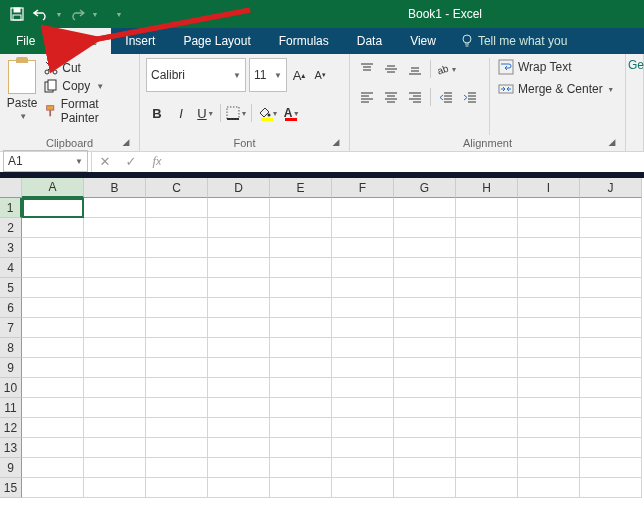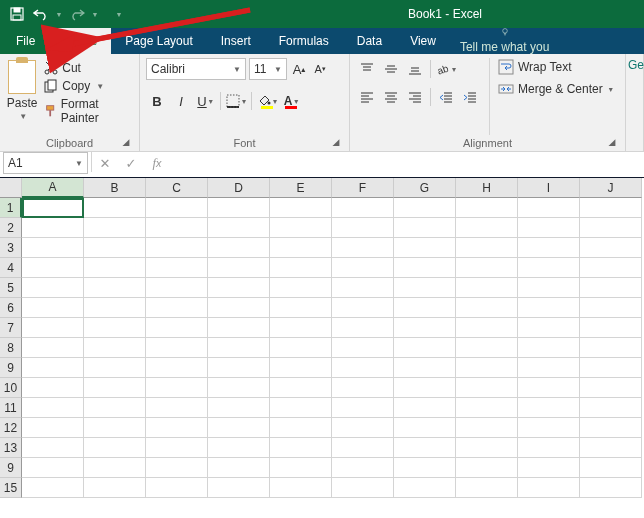--- a/index.html
+++ b/index.html
@@ -11,61 +11,61 @@
   .qat .qbtn { width: 22px; height: 22px; display: flex; align-items: center; justify-content: center; color: #fff; font-size: 12px; cursor: pointer; }
   .qbtn svg { stroke: #fff; }
   .dim { opacity: 0.5; }
   .titlebar .title { position: absolute; left: 50%; transform: translateX(-20%); color: #fff; font-size: 12px; white-space: nowrap; width: 200px; text-align: right; }
 
   
   .tabs { background: #0c4a6e; height: 26px; display: flex; align-items: stretch; }
   .tab { color: #fff; padding: 0 14px; display: flex; align-items: center; font-size: 12px; cursor: pointer; }
   .tab.file { background: #0c6b3d; padding: 0 16px; }
   .tab.active { background: #f1f1f1; color: #217346; }
-  .tell { display: flex; align-items: center; color: #cfe6d8; font-size: 12px; gap: 4px; padding-left: 10px; flex-direction: column; }
+  .tell { display: flex; align-items: center; color: #cfe6d8; font-size: 12px; gap: 4px; padding-left: 10px; }
   .bulb { width:14px; height:14px; }
   
   
   .ribbon { background: #f1f1f1; border-bottom: 1px solid #d4d4d4; height: 98px; display: flex; }
   .group { border-right: 1px solid #d4d4d4; padding: 4px 6px 2px 6px; display: flex; flex-direction: column; justify-content: space-between; }
   .group-label { text-align: center; color: #666; font-size: 11px; padding-top: 2px; position: relative; }
   .group-label .launcher { position: absolute; right: 0; bottom: 0; width: 14px; height: 14px; display:flex; align-items:center; justify-content:center; font-size: 9px; color: #666; }
   .group-body { flex: 1; display: flex; gap: 4px; }
 
   
   .paste-big { width: 36px; display: flex; flex-direction: column; align-items: center; justify-content: flex-start; gap: 2px; cursor: pointer; }
   .paste-icon { width: 28px; height: 34px; background: #fff; border: 1px solid #d9b36c; position: relative; margin-top: 2px; }
   .paste-icon::before { content:""; position:absolute; top:-4px; left:7px; width:12px; height:6px; background:#d9b36c; border-radius:2px 2px 0 0; }
   .cut-row, .copy-row, .fp-row { display:flex; align-items:center; gap:4px; padding: 1px 2px; cursor:pointer; font-size:12px; color:#333; }
   .cut-row svg, .copy-row svg, .fp-row svg { width:14px; height:14px; }
   .drop-caret { font-size: 8px; color:#666; padding-left:2px; }
 
   
   .font-top { display:flex; gap:3px; align-items:center; margin-bottom:6px; }
-  .font-select { background:#fff; border:1px solid #c0c0c0; height:22px; display:flex; align-items:center; padding:0 4px; font-size:12px; }
+  .font-select { background:#fff; border:1px solid #c0c0c0; height:34px; display:flex; align-items:center; padding:0 4px; font-size:12px; }
   .font-select.name { width: 100px; justify-content:space-between; }
   .font-select.size { width: 38px; justify-content:space-between; }
   .aa { width:18px; height:18px; display:flex; align-items:center; justify-content:center; border:1px solid transparent; cursor:pointer; }
   .font-bot { display:flex; gap:2px; align-items:center; }
   .fbtn { width:22px; height:22px; display:flex; align-items:center; justify-content:center; border:1px solid transparent; cursor:pointer; font-size:13px; }
   .sep { width:1px; height:18px; background:#ccc; margin: 0 2px;}
   .colorbox { position: relative;}
   .colorbox .underline-bar { position:absolute; bottom:2px; left:4px; width: 12px; height:3px;}
   .fill-red { background:#ff0000;}
   .fill-yellow { background:#ffff00;}
 
   
   .align-top, .align-bot { display:flex; gap:2px; align-items:center; }
   .align-top { margin-bottom: 6px; }
   .wrap-merge { display:flex; flex-direction:column; gap:4px; padding-left:6px; border-left:1px solid #d4d4d4; margin-left:4px;}
   .wrap-btn, .merge-btn { display:flex; align-items:center; gap:4px; font-size:12px; cursor:pointer; padding:1px 2px;}
   .mini-icon { width:16px; height:16px; }
 
   
-  .fbar { height: 26px; border-bottom: 1px solid #0f172a; display:flex; align-items:flex-start; background:#fff; }
+  .fbar { height: 26px; border-bottom: 6px solid #0f172a; display:flex; align-items:flex-end; background:#fff; }
   .namebox { width: 85px; height: 22px; border:1px solid #c0c0c0; margin: 0 3px; display:flex; align-items:center; justify-content:space-between; padding: 0 4px; font-size:12px; }
   .fbar-btn { width:26px; height:22px; display:flex; align-items:center; justify-content:center; color:#999; font-size:13px; }
   .fbar-sep { width:1px; height:20px; background:#d4d4d4; }
   .fx { font-style: italic; font-family: "Times New Roman", serif; }
   .formula-input { flex:1; height:22px; padding: 0 4px; font-size:12px; }
 
   
   .grid { display:grid; grid-template-columns: 22px repeat(10, 62px); grid-auto-rows: 20px; }
   .corner { background:#e6e6e6; border-right:1px solid #ccc; border-bottom:1px solid #999; }
   .colh { background:#e6e6e6; border-right:1px solid #ccc; border-bottom:1px solid #999; display:flex; align-items:center; justify-content:center; font-size:12px; color:#333; cursor:pointer; }
@@ -103,22 +103,22 @@
     </div>
     <div class="qbtn dim" style="width:10px;font-size:7px;">▼</div>
     <div class="qbtn dim" style="font-size:7px; padding-left:12px;">▼</div>
   </div>
   <div class="title">Book1 - Excel</div>
 </div>
 
 <div class="tabs">
   <div class="tab file">File</div>
   <div class="tab active">Home</div>
+  <div class="tab">Insert</div>
   <div class="tab">Page Layout</div>
-  <div class="tab">Insert</div>
   <div class="tab">Formulas</div>
   <div class="tab">Data</div>
   <div class="tab">View</div>
   <div class="tell">
     <svg class="bulb" viewBox="0 0 14 14">
         <circle cx="7" cy="5" r="4" fill="none" stroke="#cfe6d8"></circle>
         <line x1="5" y1="10" x2="9" y2="10" stroke="#cfe6d8"></line>
         <line x1="5.5" y1="12" x2="8.5" y2="12" stroke="#cfe6d8"></line>
       </svg>
     <span>Tell me what you</span>

